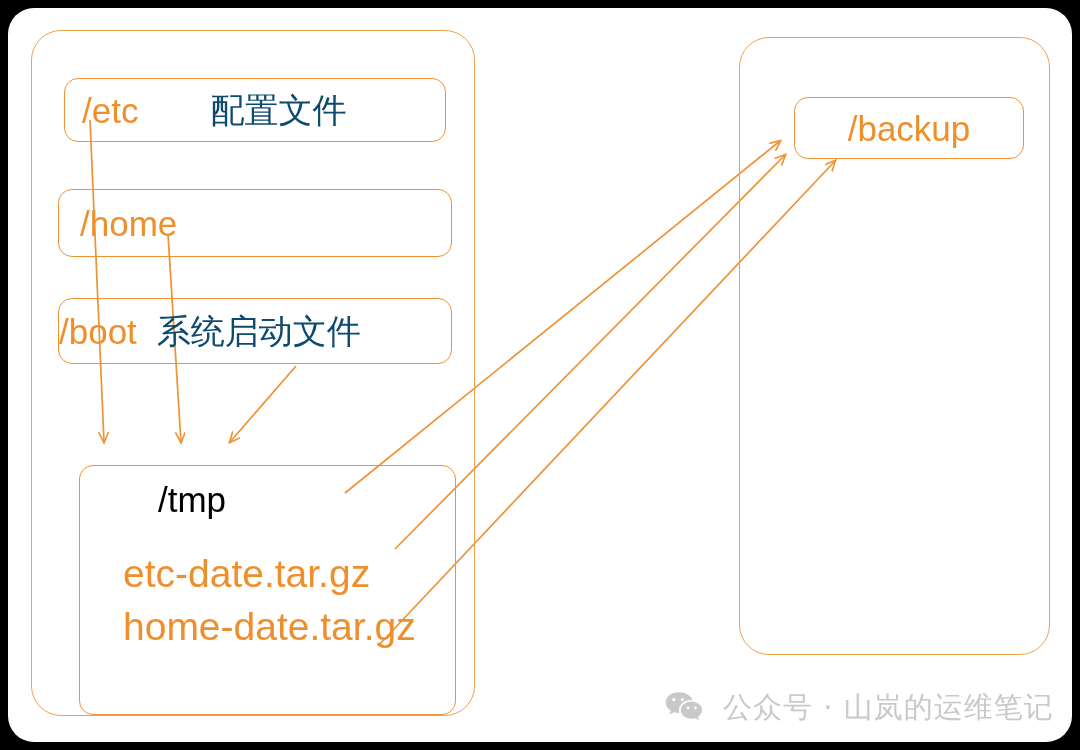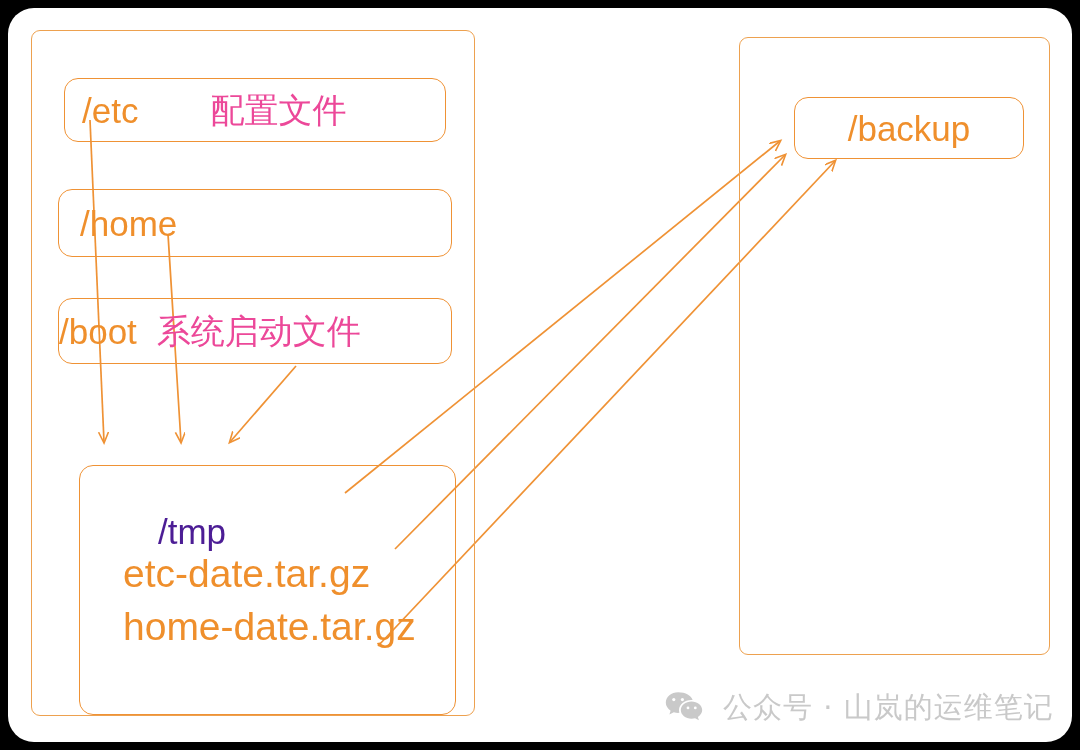--- a/index.html
+++ b/index.html
@@ -36,21 +36,21 @@
     top: 0;
     width: 1064px;
     height: 734px;
     pointer-events: none;
   }
   
   .container-box {
     position: absolute;
     box-sizing: border-box;
     border: 1.6px solid #eda14f;
-    border-radius: 9px;
+    border-radius: 30px;
     background: transparent;
   }
   #left-container {
     left: 23px;
     top: 22px;
     width: 444px;
     height: 686px;
   }
   #right-container {
     left: 731px;
@@ -69,21 +69,21 @@
     display: flex;
     align-items: center;
   }
   .dir-label {
     color: #ef8f2c;
     font-size: 35px;
     line-height: 1;
     white-space: nowrap;
   }
   .cn-label {
-    color: #ec4899;
+    color: #0c4a6e;
     font-size: 34px;
     line-height: 1;
     white-space: nowrap;
     font-family: "DejaVu Sans", "Liberation Sans", sans-serif;
   }
   #box-etc {
     left: 32px;
     top: 47px;
     width: 382px;
     height: 64px;
@@ -109,24 +109,23 @@
     top: 434px;
     width: 377px;
     height: 250px;
     display: block;
     padding: 0;
   }
   #tmp-title {
     position: absolute;
     left: 78px;
     top: 16px;
-    color: #4c1d95;
+    color: #000000;
     font-size: 35px;
     line-height: 1;
-    margin-top: 32px;
   }
   .file-line {
     position: absolute;
     left: 43px;
     color: #ef8f2c;
     font-size: 39px;
     line-height: 1;
     white-space: nowrap;
   }
   #file-0 { top: 88px; }

